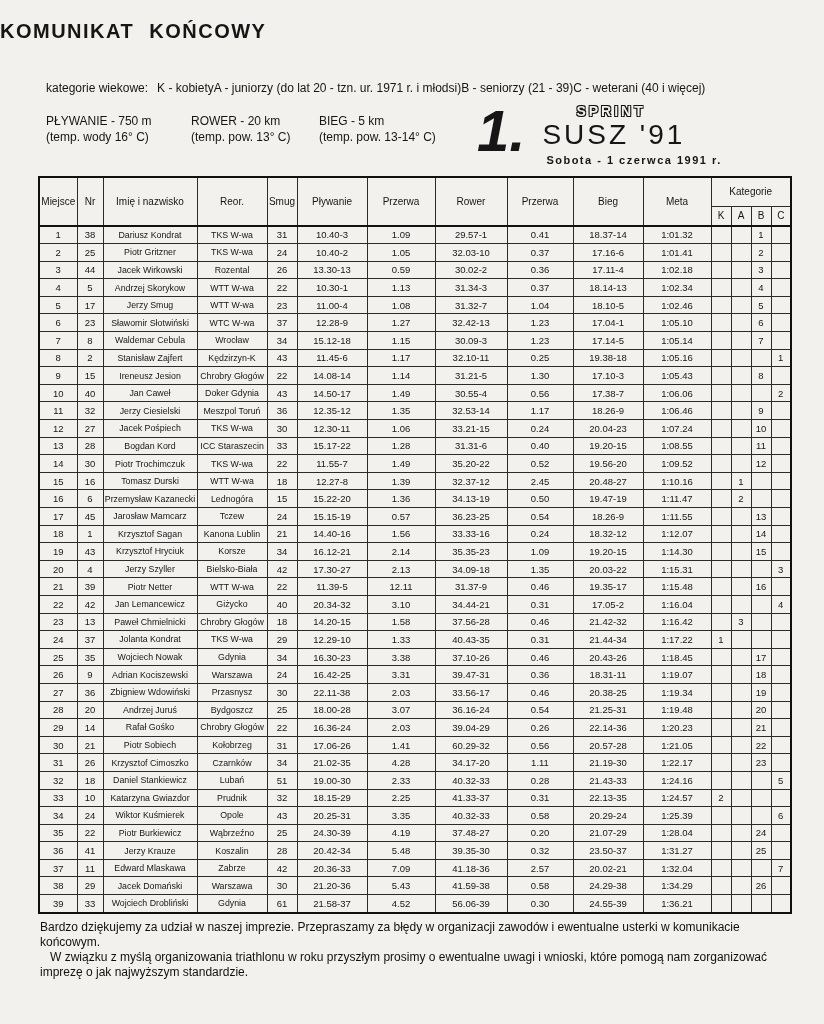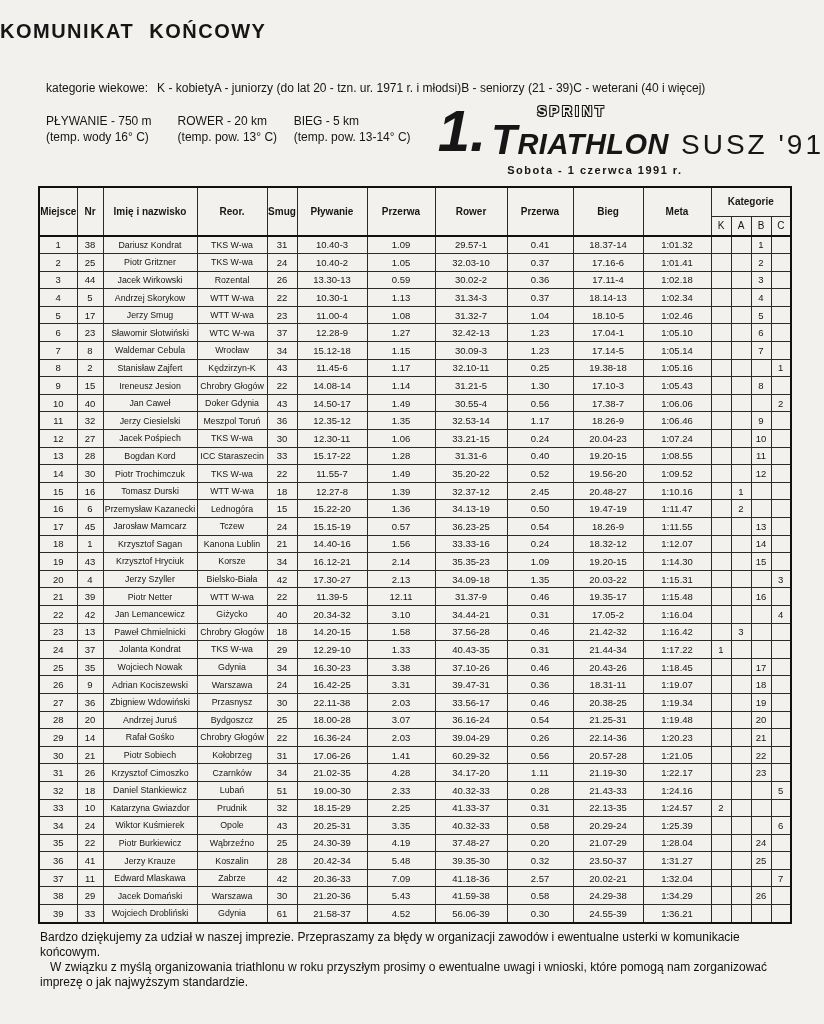--- a/index.html
+++ b/index.html
@@ -59,21 +59,21 @@
     border-collapse: collapse; table-layout: fixed;
     width: 752px; margin: 10px 0 0 38px;
     border: 2px solid #111;
   }
   .results th, .results td {
     border: 1px solid #2b2b2b;
     text-align: center; padding: 0;
     white-space: nowrap; overflow: hidden;
   }
   .results thead { border-bottom: 2px solid #111; }
-  .results thead tr.h1 th { height: 28px; font-size: 10px; font-weight: bold; }
+  .results thead tr.h1 th { height: 28px; font-size: 10px; font-weight: normal; }
   .results thead tr.h2 th { height: 18px; font-size: 10px; font-weight: normal; }
   .results td { height: 16.6px; font-size: 9.5px; }
   .results td:nth-child(3), .results td:nth-child(4) { font-size: 8.8px; }
 
   .footer { margin: 6px 40px 0 40px; font-size: 12px; line-height: 15px; color: #111; }
   .footer p { margin: 0; }
   .footer p.indent { text-indent: 10px; }
 </style>
 </head>
 <body>
@@ -103,21 +103,20 @@
     </div>
     <div class="race-block run">
       <div>BIEG - 5 km</div>
       <div>(temp. pow. 13-14° C)</div>
     </div>
     <div class="logo">
       <span class="logo-number">1.</span>
       <div class="logo-main">
         <span class="logo-sprint">SPRINT</span>
         <div class="logo-title-row">
-          <span class="logo-name">TRIATHLON</span>
           <span class="logo-place">SUSZ '91</span>
         </div>
         <span class="logo-date">Sobota - 1 czerwca 1991 r.</span>
       </div>
     </div>
   </div>
 
   <table class="results">
     <colgroup>
       <col style="width:38px">

